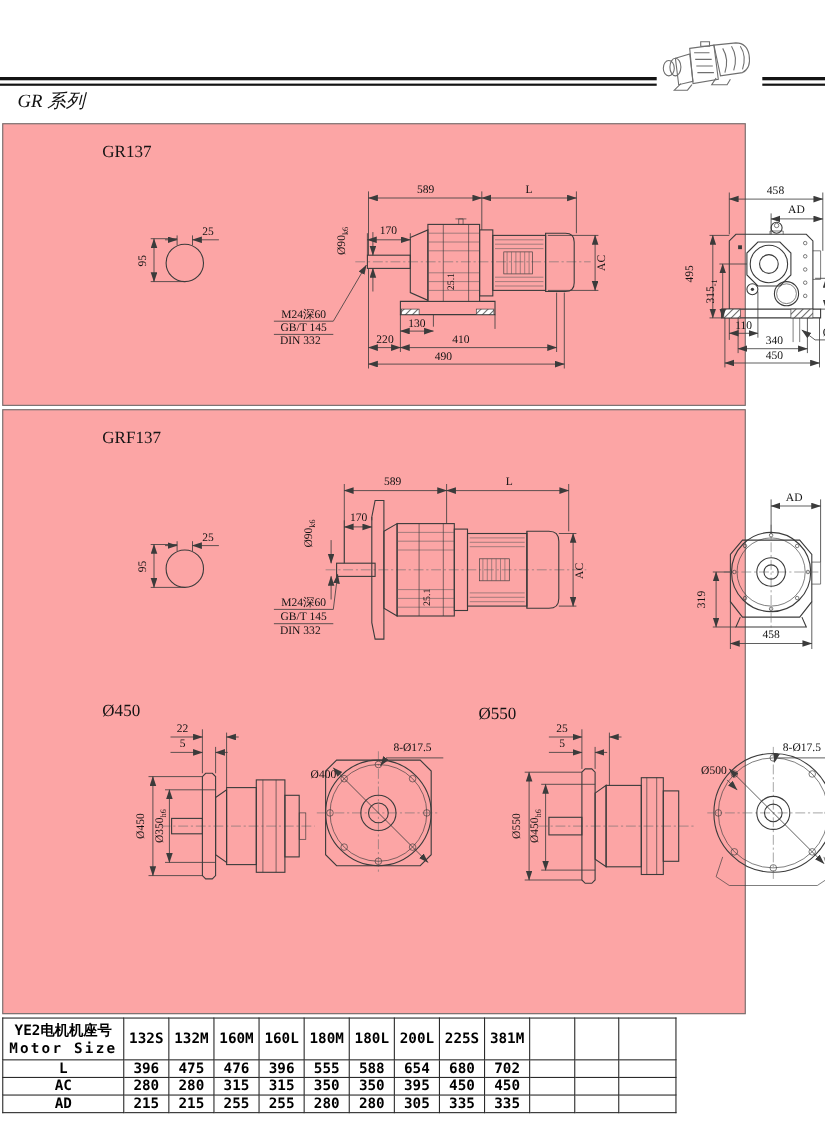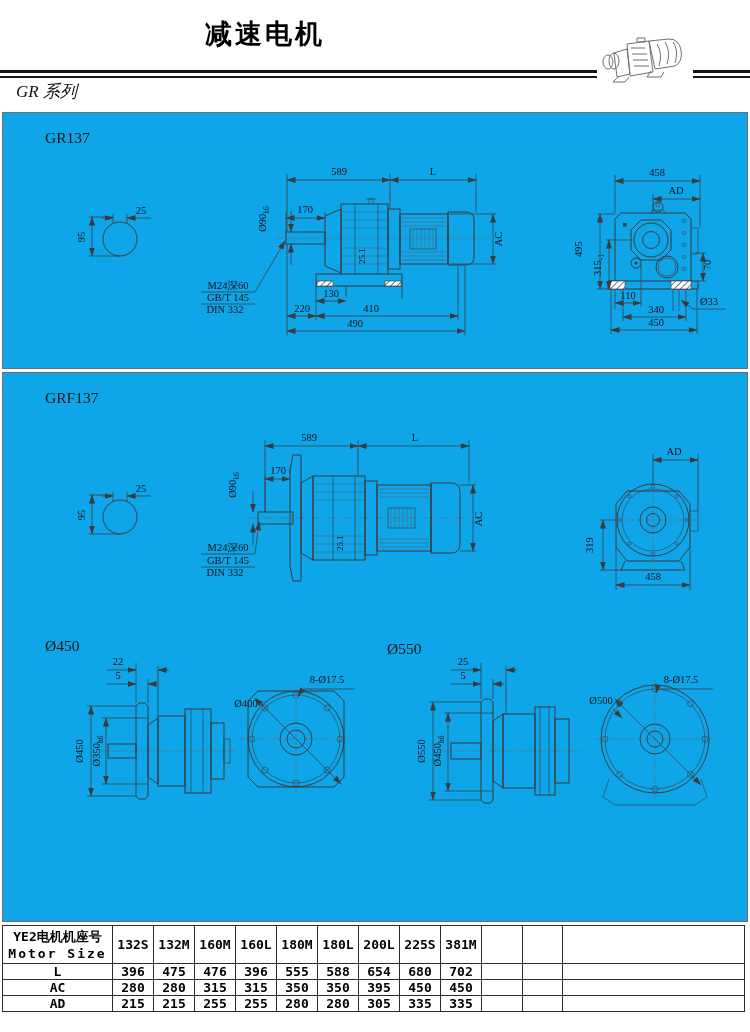--- a/index.html
+++ b/index.html
@@ -8,49 +8,48 @@
   
   #logo{position:absolute;left:16px;top:8px;font:italic bold 40px "Liberation Serif",serif;
         color:#1f8a3c;letter-spacing:1px;}
   #doc-title{position:absolute;left:205px;top:16px;font-weight:bold;font-size:27px;
         font-family:"Liberation Sans","DejaVu Sans",sans-serif;letter-spacing:3px;color:#000;}
   .rule1{position:absolute;left:0;top:70px;width:750px;height:3px;background:#141414;}
   .rule2{position:absolute;left:0;top:76px;width:750px;height:2px;background:#141414;}
   #header-motor-icon{position:absolute;left:597px;top:30px;width:96px;height:58px;background:#fff;z-index:5;}
   #series-label{position:absolute;left:16px;top:80px;font:italic 17px "Liberation Serif",serif;color:#111;}
   
-  .frame{position:absolute;left:2px;width:746px;border:1px solid #6e6e6e;box-sizing:border-box;background:#0ea5e9;}
+  .frame{position:absolute;left:2px;width:676px;border:1px solid #6e6e6e;box-sizing:border-box;background:#fca5a5;padding-left:48px;}
   #box1{top:112px;height:257px;}
   #box2{top:372px;height:550px;}
   
   .ln{fill:none;stroke:#3b3b3b;stroke-width:1;stroke-linejoin:miter;}
   .t7{stroke-width:.6;}
   .dim{fill:none;stroke:#3d3d3d;stroke-width:.75;}
   .fin{fill:none;stroke:#5a5a5a;stroke-width:.5;}
   .cl{fill:none;stroke:#6a6a6a;stroke-width:.55;stroke-dasharray:9 2.5 2 2.5;}
   text.d{font:10.5px "Liberation Serif","DejaVu Serif",serif;fill:#141414;text-anchor:middle;}
   text.sm{font-size:9px;}
   text.st{font:15.5px "Liberation Serif",serif;fill:#141414;text-anchor:start;}
   tspan.sub{font-size:7.5px;}
   
-  #size-table{position:absolute;left:2px;top:925px;width:743px;border-collapse:collapse;table-layout:fixed;
+  #size-table{position:absolute;left:2px;top:925px;width:613px;border-collapse:collapse;table-layout:fixed;
         font-family:"DejaVu Sans Mono","Liberation Mono",monospace;font-weight:bold;color:#000;}
   #size-table td{border:1px solid #2b2b2b;text-align:center;vertical-align:middle;
         font-size:13px;padding:0;overflow:hidden;white-space:nowrap;}
   #size-table tr.hdr td{height:37px;font-size:13px;}
   #size-table tr.data td{height:15px;}
   #size-table .en{letter-spacing:2px;font-size:13px;}
   #size-table .cn{font-size:13px;}
 </style>
 </head>
 <body>
 
 <div id="page">
 
-  <div id="doc-title">减速电机</div>
   <div class="rule1"></div>
   <div class="rule2"></div>
 
   <div id="header-motor-icon">
     <svg width="96" height="58" viewBox="0 0 96 58">
       <g fill="none" stroke="#6f6f6f" stroke-width="1">
         <ellipse cx="11" cy="32" rx="5" ry="7"></ellipse>
         <ellipse cx="17" cy="31" rx="5" ry="8"></ellipse>
         <path d="M17 23 L30 19 L33 44 L20 47 Z"></path>
         <path d="M30 14 L52 11 L56 42 L33 46 Z"></path>

